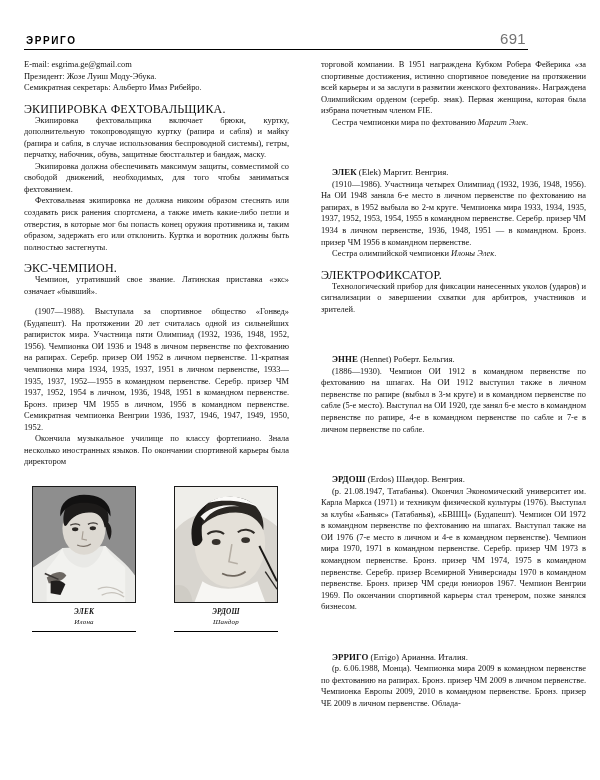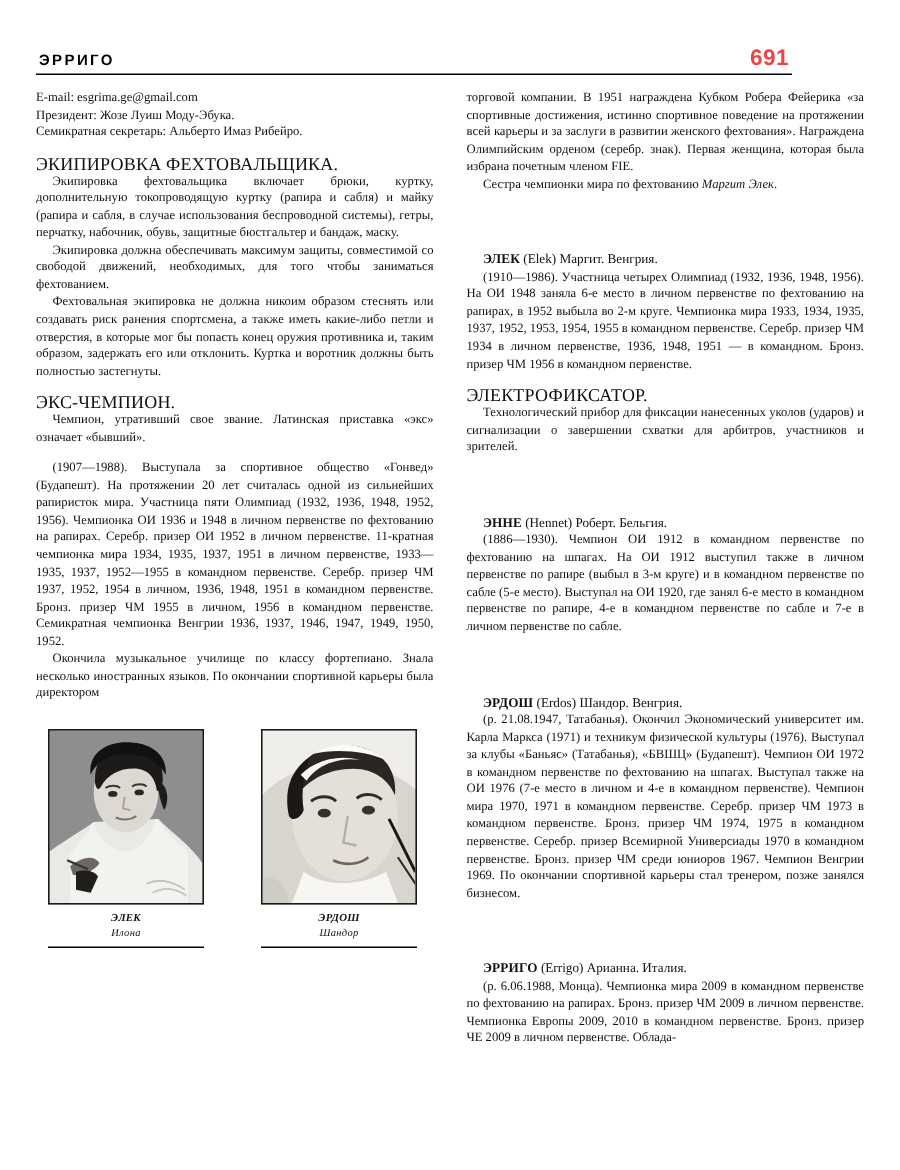--- a/index.html
+++ b/index.html
@@ -37,36 +37,36 @@
   .runhead-title {
     font-family: "Liberation Sans", "DejaVu Sans", sans-serif;
     font-weight: bold;
     font-size: 10px;
     letter-spacing: 1.6px;
     color: #000;
     line-height: 1;
   }
   .runhead-page {
     font-family: "Liberation Sans", "DejaVu Sans", sans-serif;
-    font-weight: bold;
+    font-weight: normal;
     font-size: 15px;
     letter-spacing: 0.3px;
-    color: #ef4444;
+    color: #737373;
     line-height: 1;
   }
   .runrule {
     border-top: 1.6px solid #000;
     margin-top: 3px;
     margin-bottom: 9px;
   }
 
   
   .columns {
     display: flex;
-    gap: 22px;
+    gap: 32px;
     align-items: flex-start;
   }
   .col {
     width: 265px;
     flex: 0 0 265px;
   }
 
   p {
     margin: 0;
     font-size: 8.45px;
@@ -246,20 +246,21 @@
 
     <div class="col">
 
       <p class="noindent">торговой компании. В 1951 награждена Кубком Робера Фейерика «за спортивные достижения, истинно спортивное поведение на протяжении всей карьеры и за заслуги в развитии женского фехтования». Награждена Олимпийским орденом (серебр. знак). Первая женщина, которая была избрана почетным членом FIE.</p>
       <p class="indent"><span>Сестра чемпионки мира по фехтованию </span><span class="ital">Маргит Элек</span><span>.</span></p>
 
       <div class="gap-md"></div>
 
       <p class="indent entry-head"><span class="headword">ЭЛЕК</span> <span class="lat">(Elek)</span> <span class="lat">Маргит. Венгрия.</span></p>
       <p class="indent">(1910—1986). Участница четырех Олимпиад (1932, 1936, 1948, 1956). На ОИ 1948 заняла 6-е место в личном первенстве по фехтованию на рапирах, в 1952 выбыла во 2-м круге. Чемпионка мира 1933, 1934, 1935, 1937, 1952, 1953, 1954, 1955 в командном первенстве. Серебр. призер ЧМ 1934 в личном первенстве, 1936, 1948, 1951 — в командном. Бронз. призер ЧМ 1956 в командном первенстве.</p>
+      <p class="indent"><span>Сестра олимпийской чемпионки </span><span class="ital">Илоны Элек</span><span>.</span></p>
 
       <div class="gap-md"></div>
 
       <p class="term-block noindent flush">ЭЛЕКТРОФИКСАТОР.</p>
       <p class="indent">Технологический прибор для фиксации нанесенных уколов (ударов) и сигнализации о завершении схватки для арбитров, участников и зрителей.</p>
 
       <div class="gap-md"></div>
 
       <p class="indent entry-head"><span class="headword">ЭННЕ</span> <span class="lat">(Hennet)</span> <span class="lat">Роберт. Бельгия.</span></p>
       <p class="indent">(1886—1930). Чемпион ОИ 1912 в командном первенстве по фехтованию на шпагах. На ОИ 1912 выступил также в личном первенстве по рапире (выбыл в 3-м круге) и в командном первенстве по сабле (5-е место). Выступал на ОИ 1920, где занял 6-е место в командном первенстве по рапире, 4-е в командном первенстве по сабле и 7-е в личном первенстве по сабле.</p>

